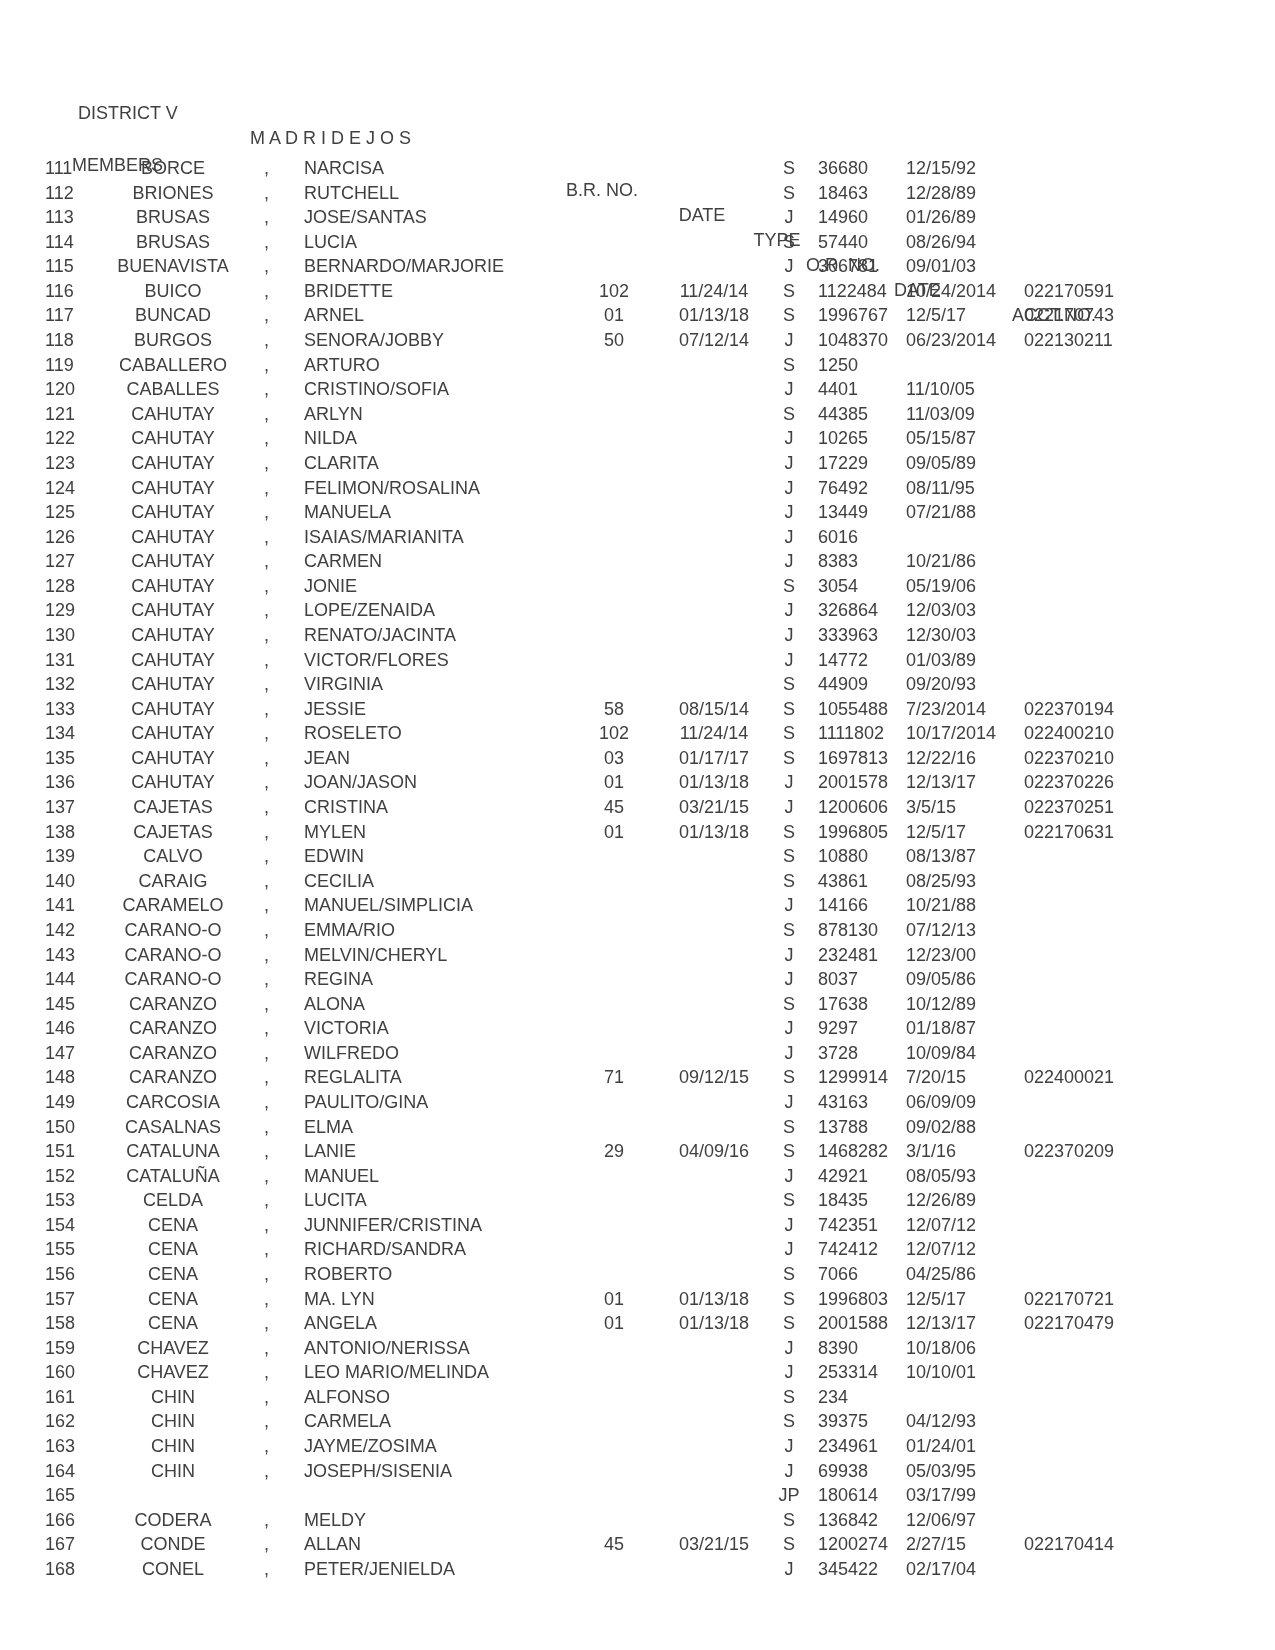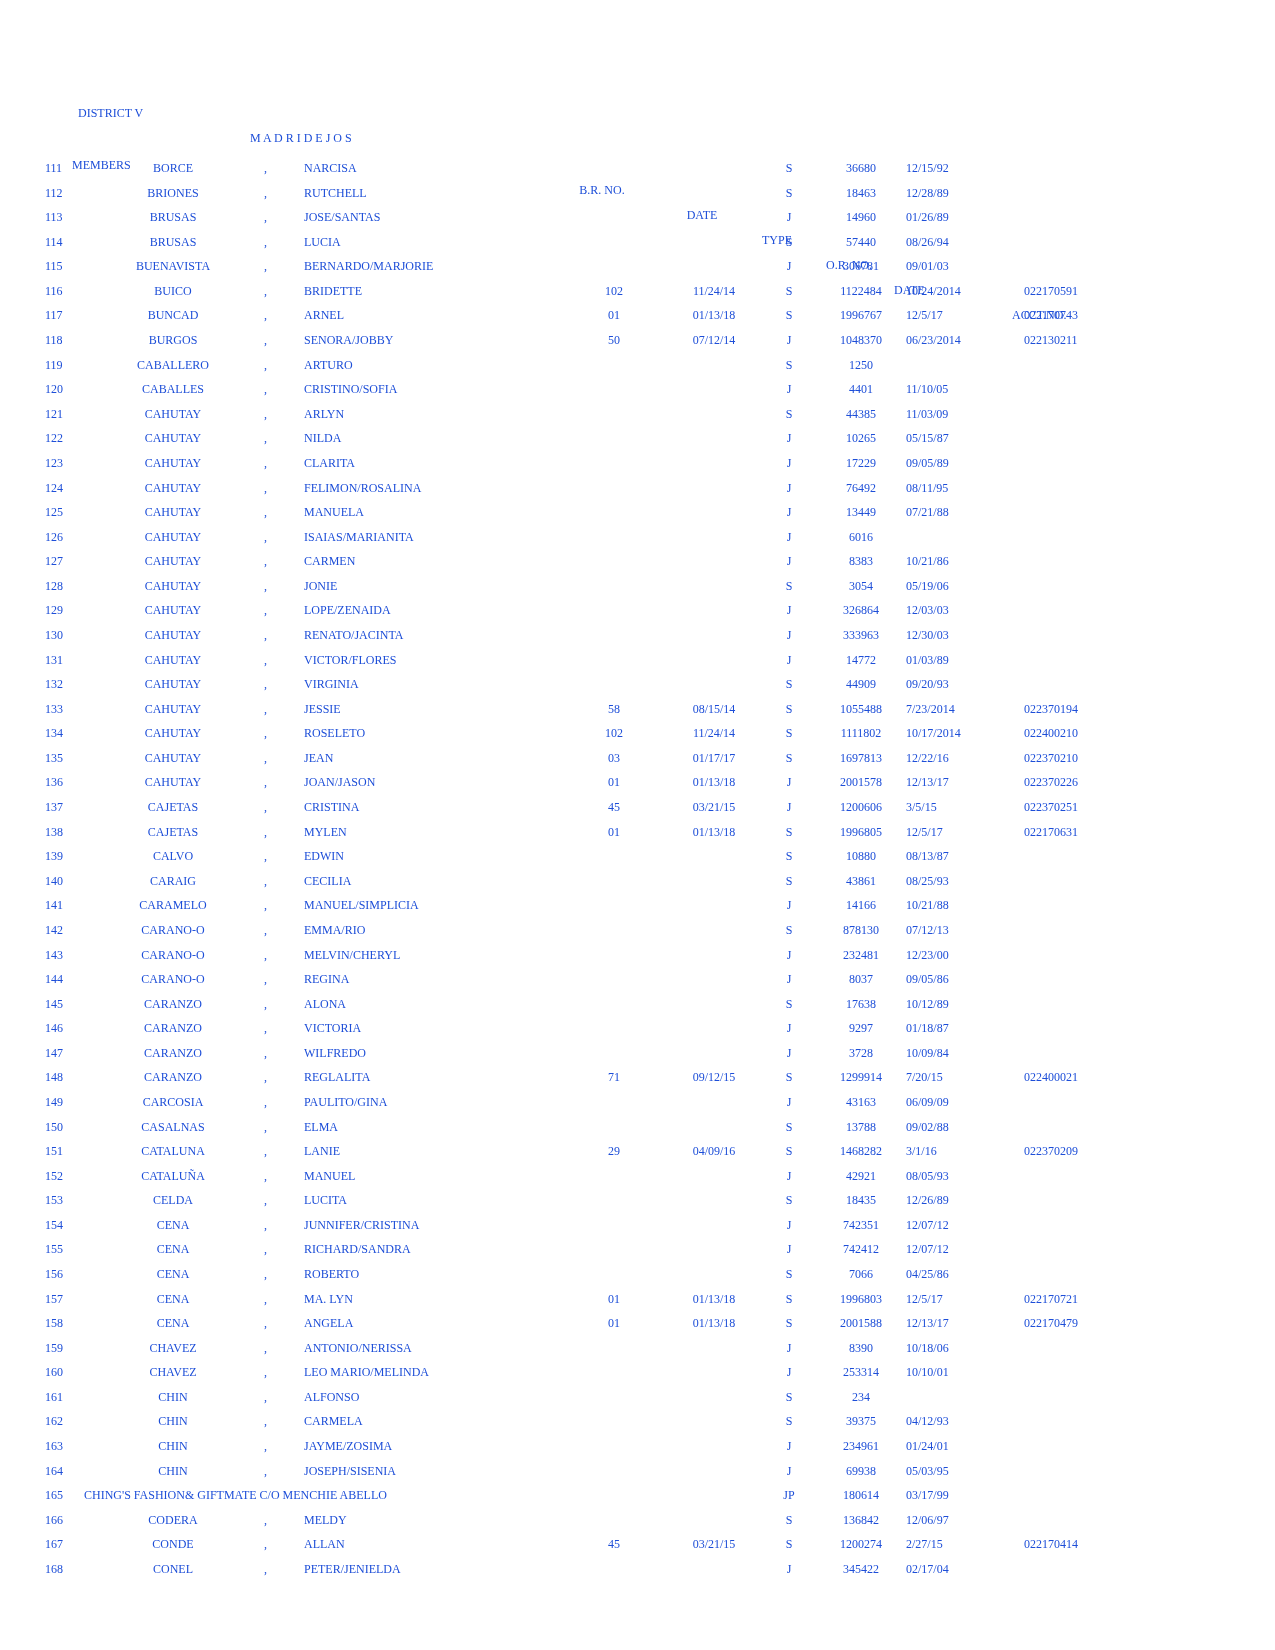--- a/index.html
+++ b/index.html
@@ -1,43 +1,43 @@
 <!DOCTYPE html>
 <html><head>
 <meta charset="utf-8">
 <style>
   html,body{margin:0;padding:0;background:#ffffff;}
   .page{
     position:relative;
     width:1275px;height:1650px;
     background:#ffffff;
-    font-family:Liberation Serif, serif;
-    font-size:12px;
-    color:#1d4ed8;
+    font-family:Liberation Sans, sans-serif;
+    font-size:18px;
+    color:#404040;
     overflow:hidden;
   }
   .hline{position:absolute;left:0;width:100%;height:25px;line-height:25px;white-space:pre;}
   .hl1{top:76px;}
   .hl2{top:102px;font-weight:bold;}
   .hl3{top:128px;}
   .pos{position:absolute;white-space:pre;}
   .district{left:78px;}
   .muni{left:250px;}
   .brgy{left:72px;}
   .members{left:72px;}
   
   .c-num{left:33px;width:40px;}
   .c-surname{left:72px;width:178px;text-align:center;}
   .c-sep{left:252px;width:30px;}
   .c-given{left:292px;width:266px;}
   .c-namefull{left:72px;width:520px;}
   .c-br{left:558px;width:88px;text-align:center;}
   .c-brdate{left:653px;width:98px;text-align:center;}
   .c-type{left:750px;width:54px;text-align:center;}
-  .c-or{left:806px;width:86px;text-align:center;}
+  .c-or{left:806px;width:86px;}
   .c-ordate{left:894px;width:116px;}
   .c-acct{left:1012px;width:110px;}
   .rows{position:absolute;top:156px;left:12px;width:100%;}
   .row{position:relative;height:24.58px;line-height:24.58px;}
   .row .pos{top:0;}
   .footer{position:absolute;top:1601px;left:0;width:100%;height:25px;line-height:25px;text-align:center;}
 </style>
 </head>
 <body>
 
@@ -577,21 +577,20 @@
         <span class="pos c-num">164</span>
         <span class="pos c-surname">CHIN</span>
         <span class="pos c-sep">,</span>
         <span class="pos c-given">JOSEPH/SISENIA</span>
         <span class="pos c-type">J</span>
         <span class="pos c-or">69938</span>
         <span class="pos c-ordate">05/03/95</span>
       </div>
       <div class="row">
         <span class="pos c-num">165</span>
-        <span class="pos c-namefull">CHING'S FASHION&amp; GIFTMATE C/O MENCHIE ABELLO</span>
         <span class="pos c-type">JP</span>
         <span class="pos c-or">180614</span>
         <span class="pos c-ordate">03/17/99</span>
       </div>
       <div class="row">
         <span class="pos c-num">166</span>
         <span class="pos c-surname">CODERA</span>
         <span class="pos c-sep">,</span>
         <span class="pos c-given">MELDY</span>
         <span class="pos c-type">S</span>

